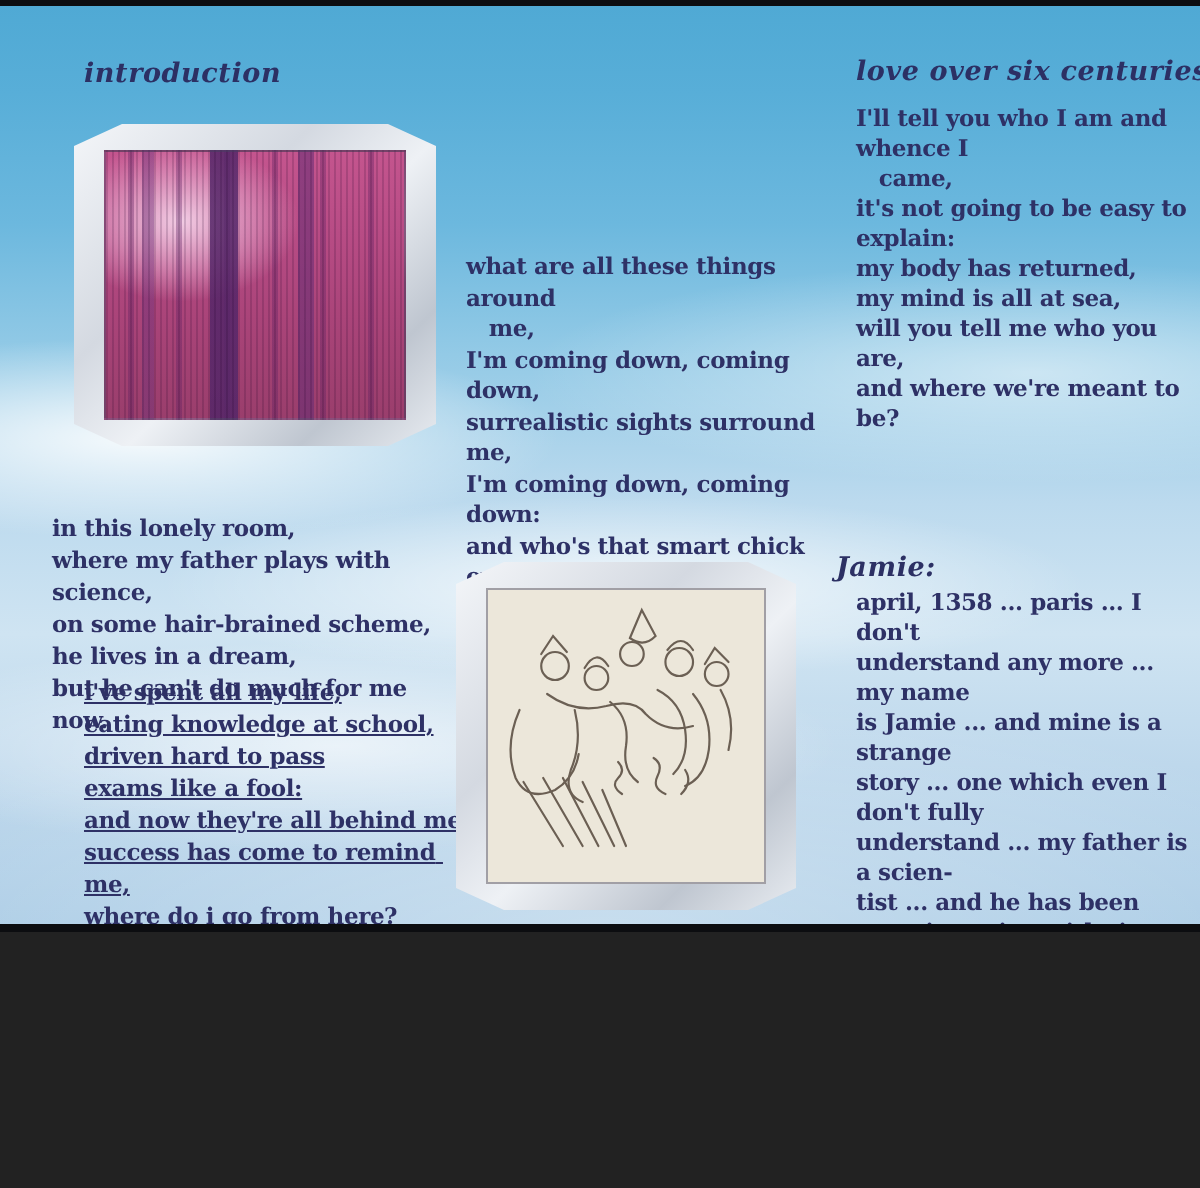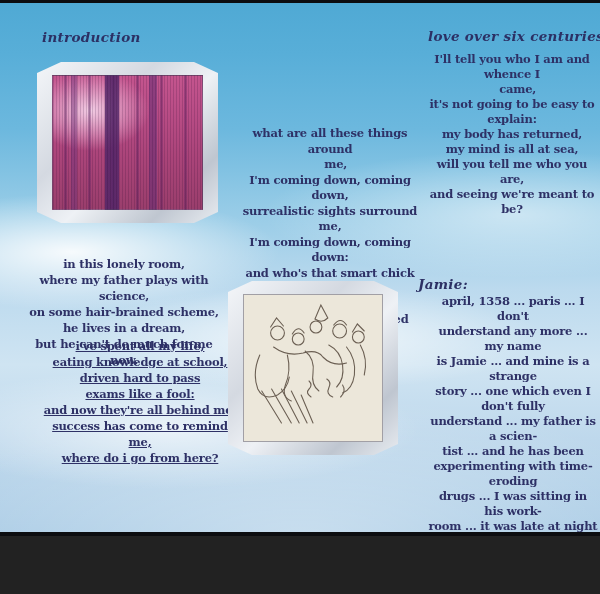--- a/index.html
+++ b/index.html
@@ -1,27 +1,26 @@
 <!DOCTYPE html>
 <html><head>
 <meta charset="utf-8">
 <style>
   html,body{margin:0;padding:0;background:#222;}
   .page{
-    position:relative;width:600px;height:536px;overflow:hidden;
+    position:relative;width:600px;height:466px;overflow:hidden;
     font-family:"DejaVu Serif","Liberation Serif",serif;
     color:#2e3166;
     background:
       radial-gradient(48% 15% at 12% 47%, rgba(255,255,255,.9), rgba(255,255,255,0) 72%),
       radial-gradient(55% 14% at 52% 63%, rgba(255,255,255,.75), rgba(255,255,255,0) 70%),
       radial-gradient(60% 17% at 86% 40%, rgba(255,255,255,.5), rgba(255,255,255,0) 70%),
       radial-gradient(60% 16% at 28% 80%, rgba(255,255,255,.65), rgba(255,255,255,0) 70%),
       radial-gradient(90% 35% at 50% 100%, rgba(255,255,255,.35), rgba(255,255,255,0) 75%),
       linear-gradient(180deg,#4fa9d4 0%,#58aed8 10%,#6cb8de 24%,#93cae6 38%,#bcdaee 54%,#cfe4f2 68%,#bed8ec 82%,#a9cbe5 100%);
-    text-align: center;
   }
   .scan-bar{position:absolute;left:0;width:600px;background:#0c0d10;}
   .scan-bar.top{top:0;height:3px;}
   .scan-bar.bottom{bottom:0;height:4px;}
 
   .heading{
     position:absolute;margin:0;font-style:italic;font-weight:600;
     font-size:13.5px;letter-spacing:.3px;color:#2c3064;white-space:pre;
   }
   .stanza{
@@ -151,21 +150,21 @@
   </div>
 
   <h2 class="heading" style="left:428px;top:28px;">love over six centuries</h2>
 
   <p class="stanza lh15" style="left:428px;top:52px;width:168px;">I'll tell you who I am and whence I
    came,
 it's not going to be easy to explain:
 my body has returned,
 my mind is all at sea,
 will you tell me who you are,
-and seeing we're meant to be?</p>
+and where we're meant to be?</p>
 
 
   <h2 class="heading" style="left:418px;top:276px;">Jamie:</h2>
 
   <p class="stanza lh15" style="left:428px;top:294px;width:170px;">april, 1358 ... paris ... I don't
 understand any more ... my name
 is Jamie ... and mine is a strange
 story ... one which even I don't fully
 understand ... my father is a scien-
 tist ... and he has been

